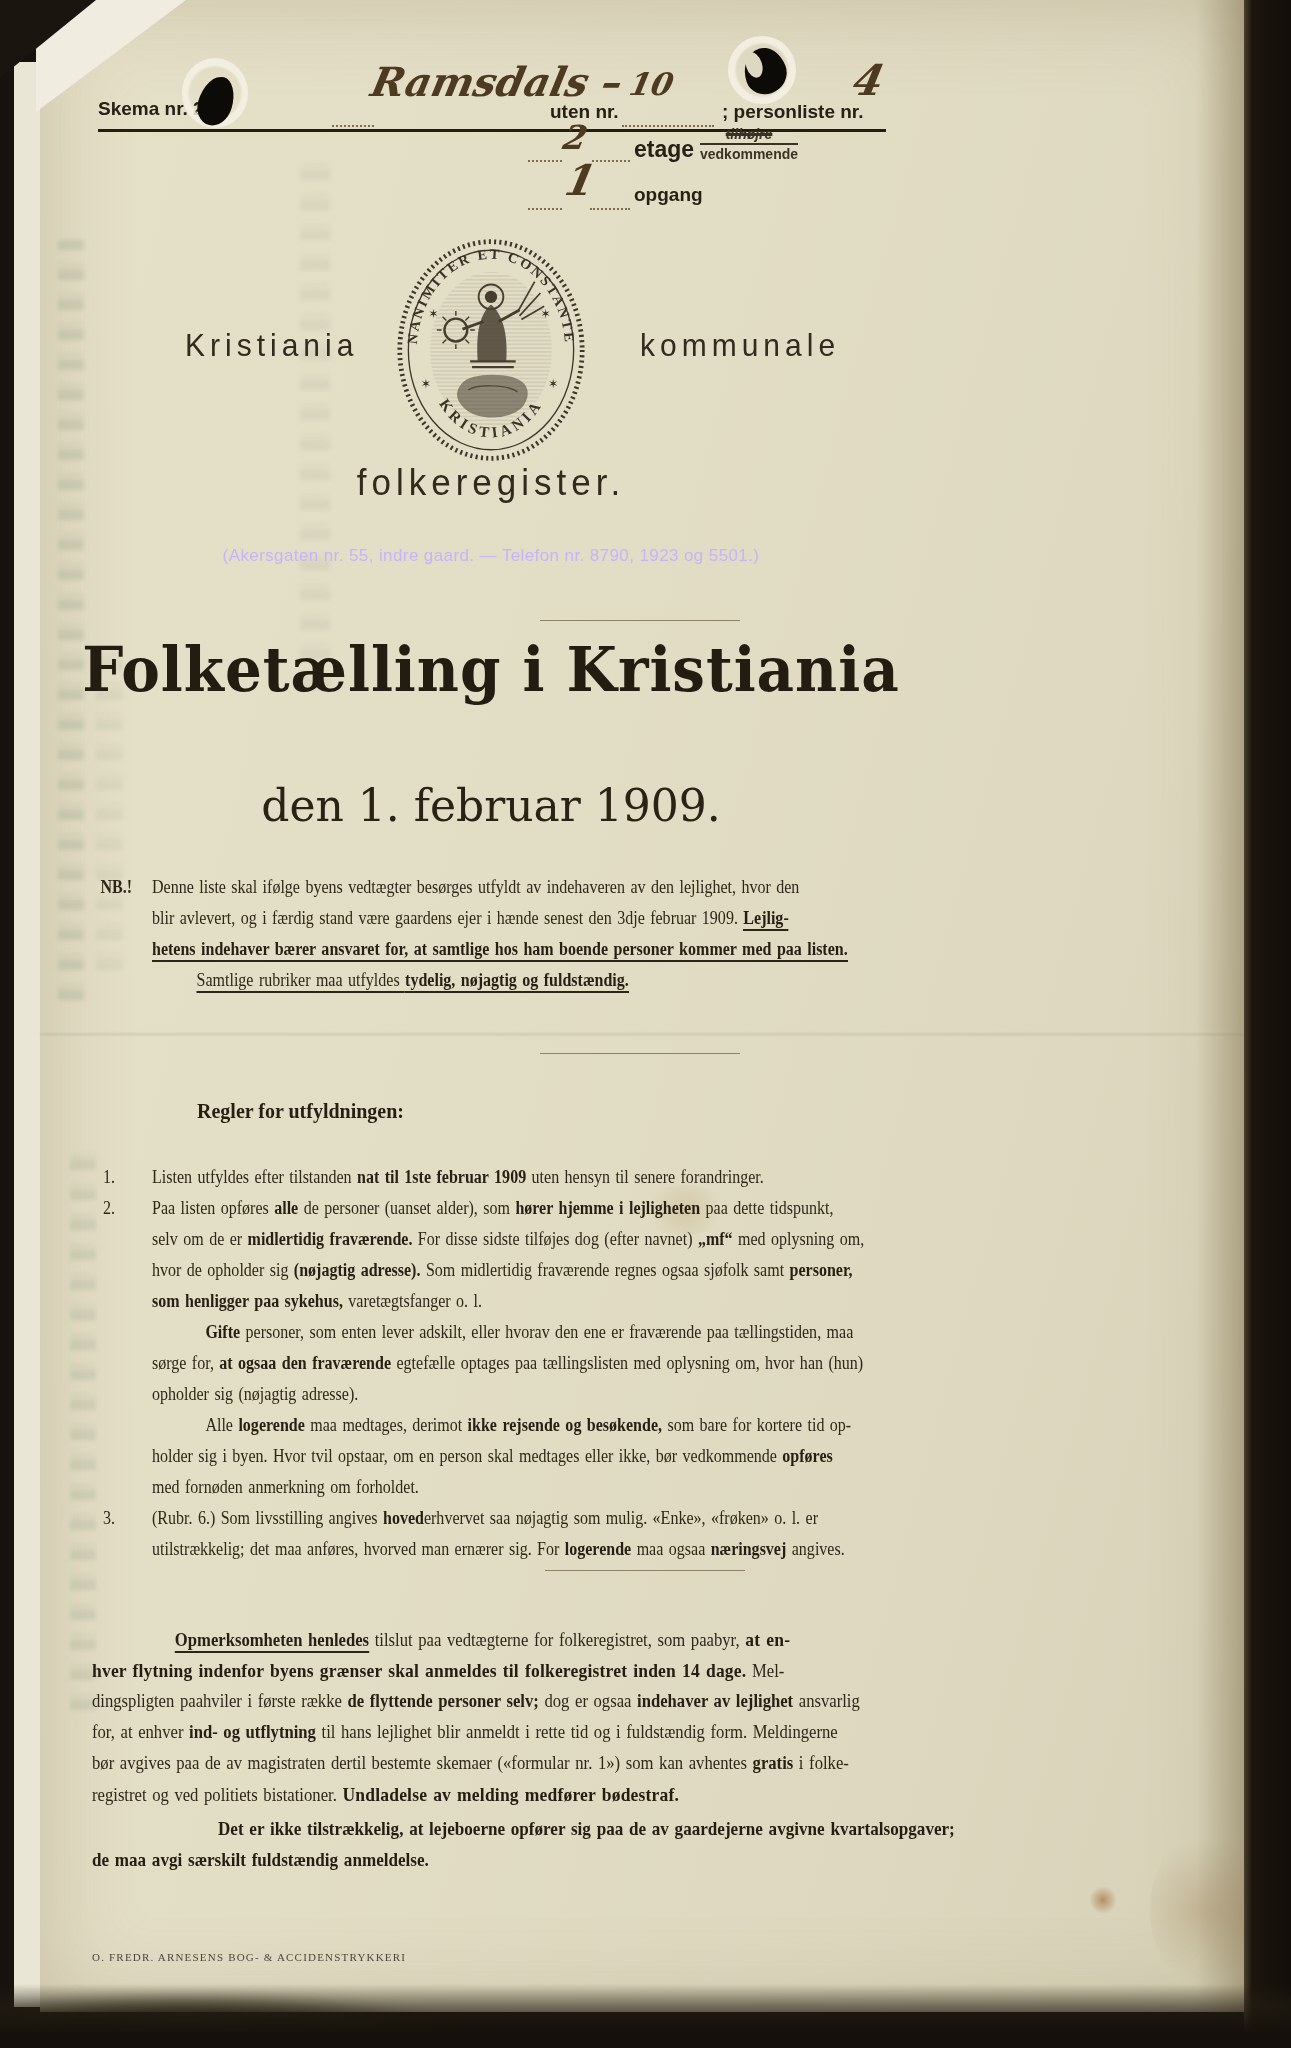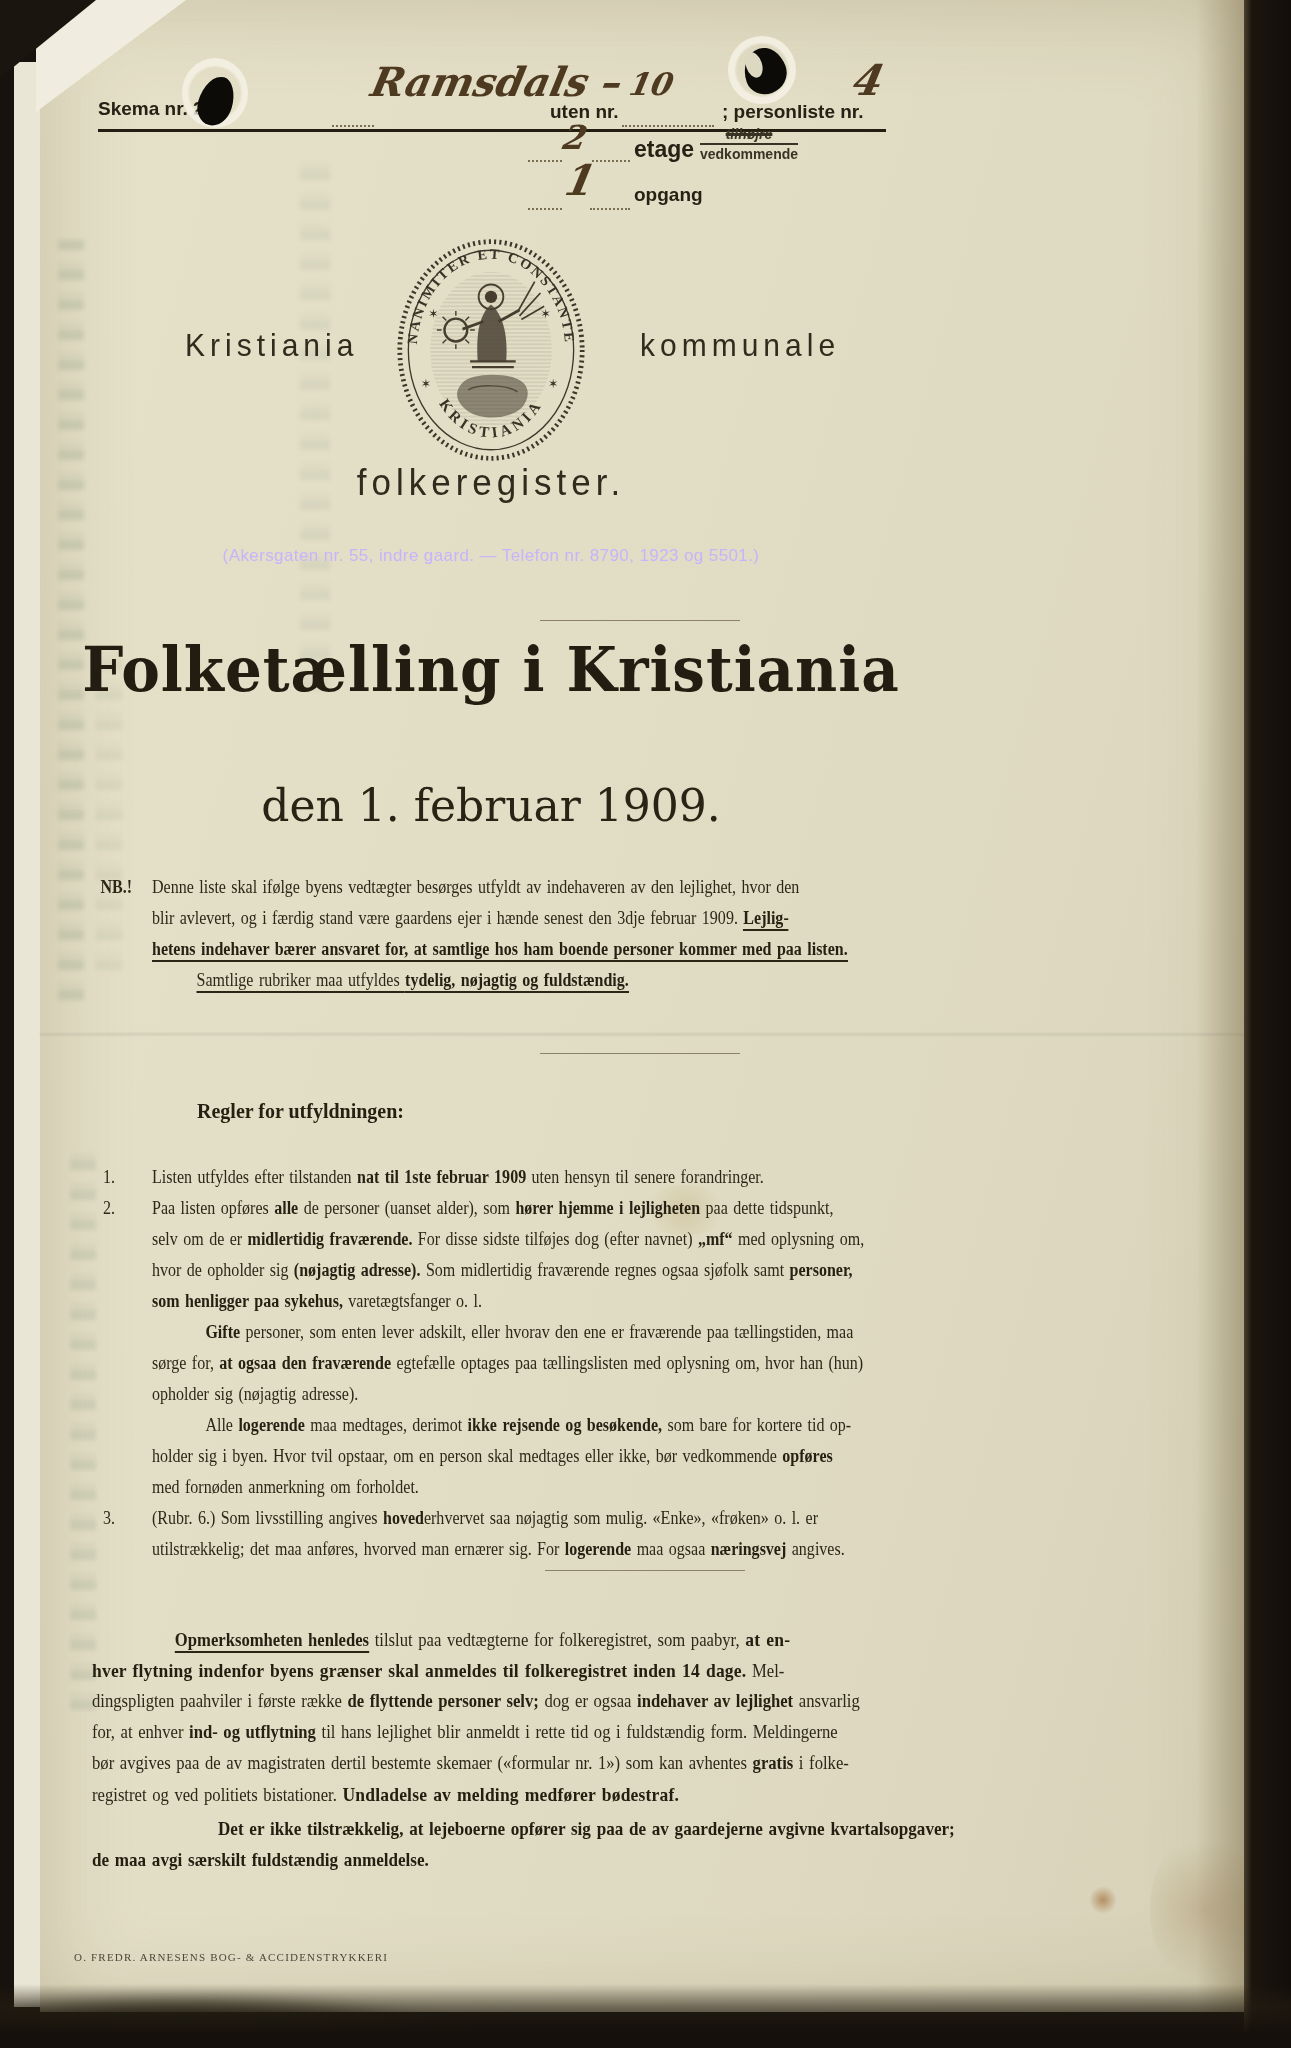--- a/index.html
+++ b/index.html
@@ -228,19 +228,19 @@
     <div class="line"><span class="big">hver flytning indenfor byens grænser skal anmeldes til folkeregistret inden 14 dage.</span><span>  Mel-</span></div>
     <div class="line"><span>dingspligten paahviler i første række </span><span class="b">de flyttende personer selv;</span><span> dog er ogsaa </span><span class="b">indehaver av lejlighet</span><span> ansvarlig</span></div>
     <div class="line"><span>for, at enhver </span><span class="b">ind- og utflytning</span><span> til hans lejlighet blir anmeldt i rette tid og i fuldstændig form.  Meldingerne</span></div>
     <div class="line"><span>bør avgives paa de av magistraten dertil bestemte skemaer («formular nr. 1») som kan avhentes </span><span class="b">gratis</span><span> i folke-</span></div>
     <div class="line"><span>registret og ved politiets bistationer.  </span><span class="big">Undladelse av melding medfører bødestraf.</span></div>
     <div class="gap"></div>
     <div class="line" style="padding-left:140px;"><span class="sb">Det er ikke tilstrækkelig, at lejeboerne opfører sig paa de av gaardejerne avgivne kvartalsopgaver;</span></div>
     <div class="line"><span class="sb">de maa avgi særskilt fuldstændig anmeldelse.</span></div>
   </div>
 
-  <div class="imprint" style="left:74px;top:1951px;">O. FREDR. ARNESENS BOG- &amp; ACCIDENSTRYKKERI</div>
+  <div class="imprint" style="left:92px;top:1951px;">O. FREDR. ARNESENS BOG- &amp; ACCIDENSTRYKKERI</div>
 
   <div class="shadow-right"></div>
   <div class="band-right"></div>
   <div class="grunge-bl"></div>
   <div class="band-bottom"></div>
 </div>
 
 </body></html>

